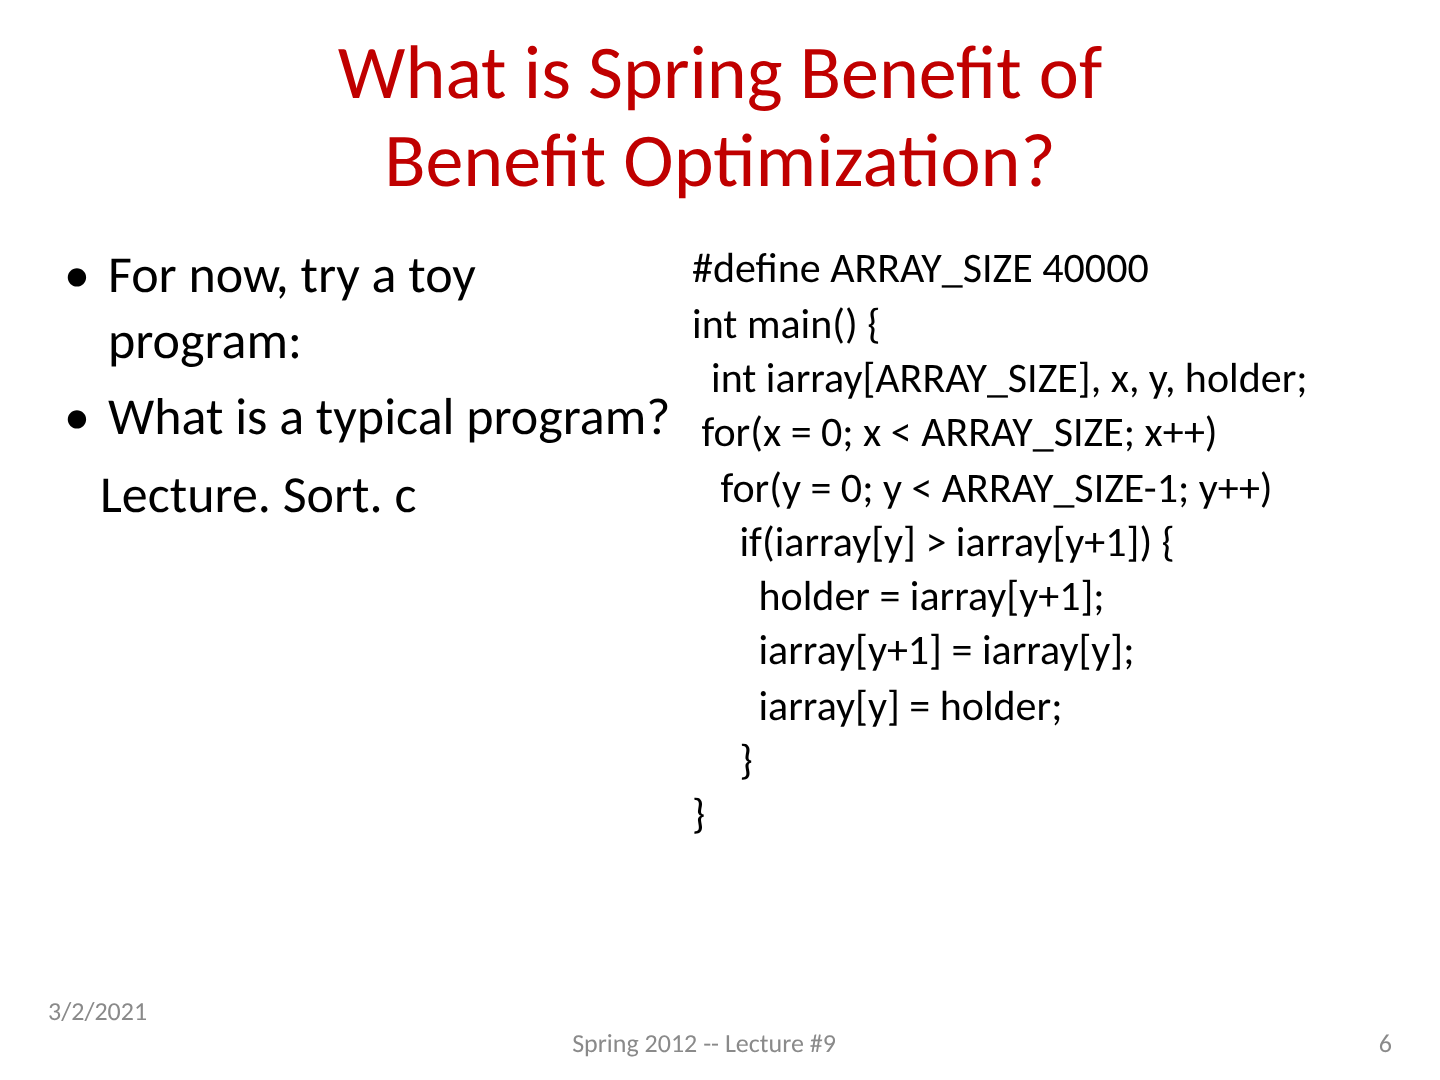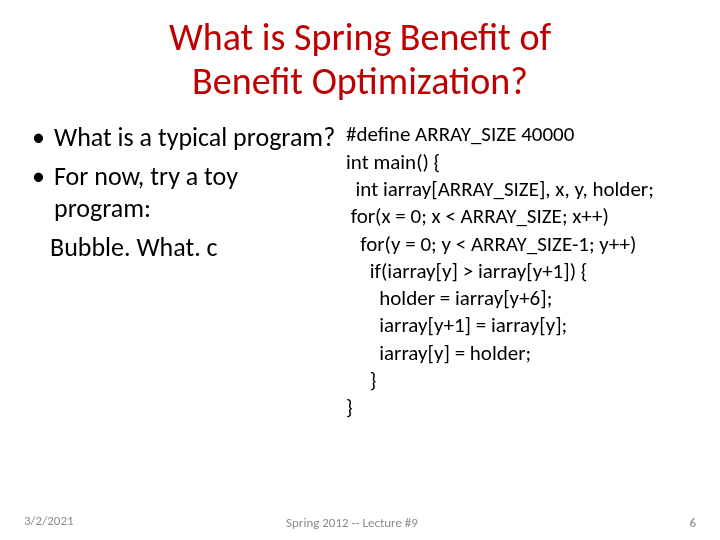--- a/index.html
+++ b/index.html
@@ -67,21 +67,21 @@
     position: absolute;
     bottom: 10px;
     left: 0;
     width: 720px;
     font-size: 13px;
     color: #8a8a8a;
   }
   .footer .date {
     position: absolute;
     left: 24px;
-    bottom: 2px;
+    bottom: 16px;
     text-align: center;
   }
   .footer .center {
     position: absolute;
     left: 0;
     right: 16px;
     text-align: center;
     bottom: 0;
   }
   .footer .page {
@@ -96,33 +96,33 @@
 <div class="slide">
 
   <div class="title">
     <span>What is Spring Benefit of</span><br>
     <span>Benefit Optimization?</span>
   </div>
 
   <div class="body">
     <div class="left">
       <ul>
+        <li>For now, try a toy program:</li>
         <li>What is a typical program?</li>
-        <li>For now, try a toy program:</li>
       </ul>
-      <div class="nobullet">Bubble. What. c</div>
+      <div class="nobullet">Lecture. Sort. c</div>
     </div>
 
     <div class="right"><span>#define ARRAY_SIZE 40000</span>
 <span>int main() {</span>
 <span>  int iarray[ARRAY_SIZE], x, y, holder;</span>
 <span> for(x = 0; x &lt; ARRAY_SIZE; x++)</span>
 <span>   for(y = 0; y &lt; ARRAY_SIZE-1; y++)</span>
 <span>     if(iarray[y] &gt; iarray[y+1]) {</span>
-<span>       holder = iarray[y+6];</span>
+<span>       holder = iarray[y+1];</span>
 <span>       iarray[y+1] = iarray[y];</span>
 <span>       iarray[y] = holder;</span>
 <span>     }</span>
 <span>}</span></div>
   </div>
 
   <div class="footer">
     <span class="date">3/2/2021</span>
     <span class="center">Spring 2012 -- Lecture #9</span>
     <span class="page">6</span>

